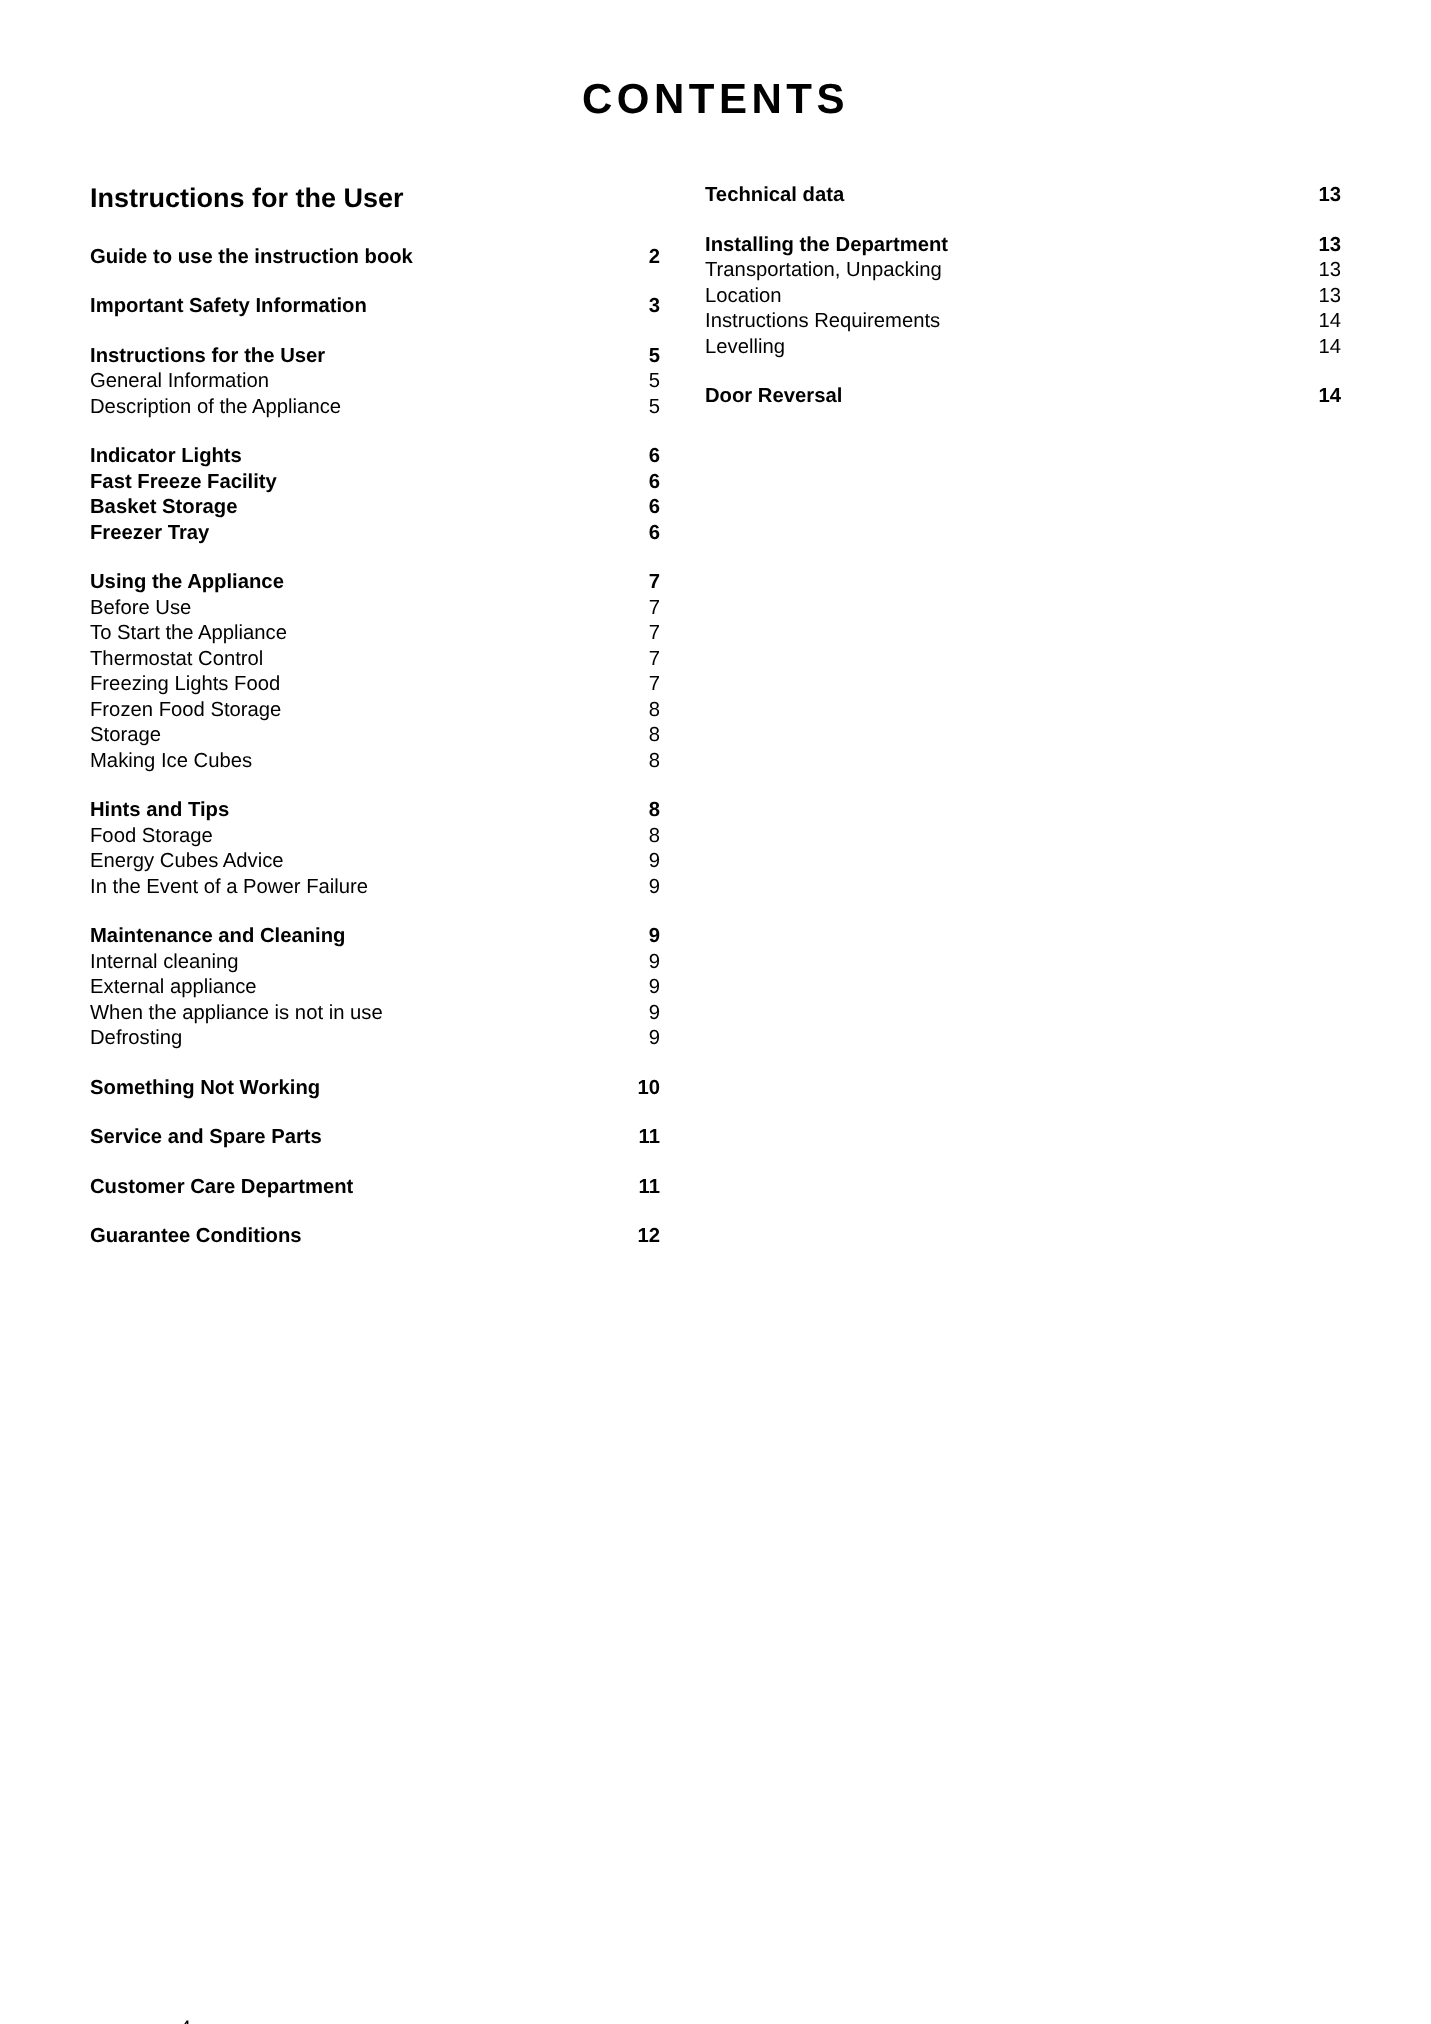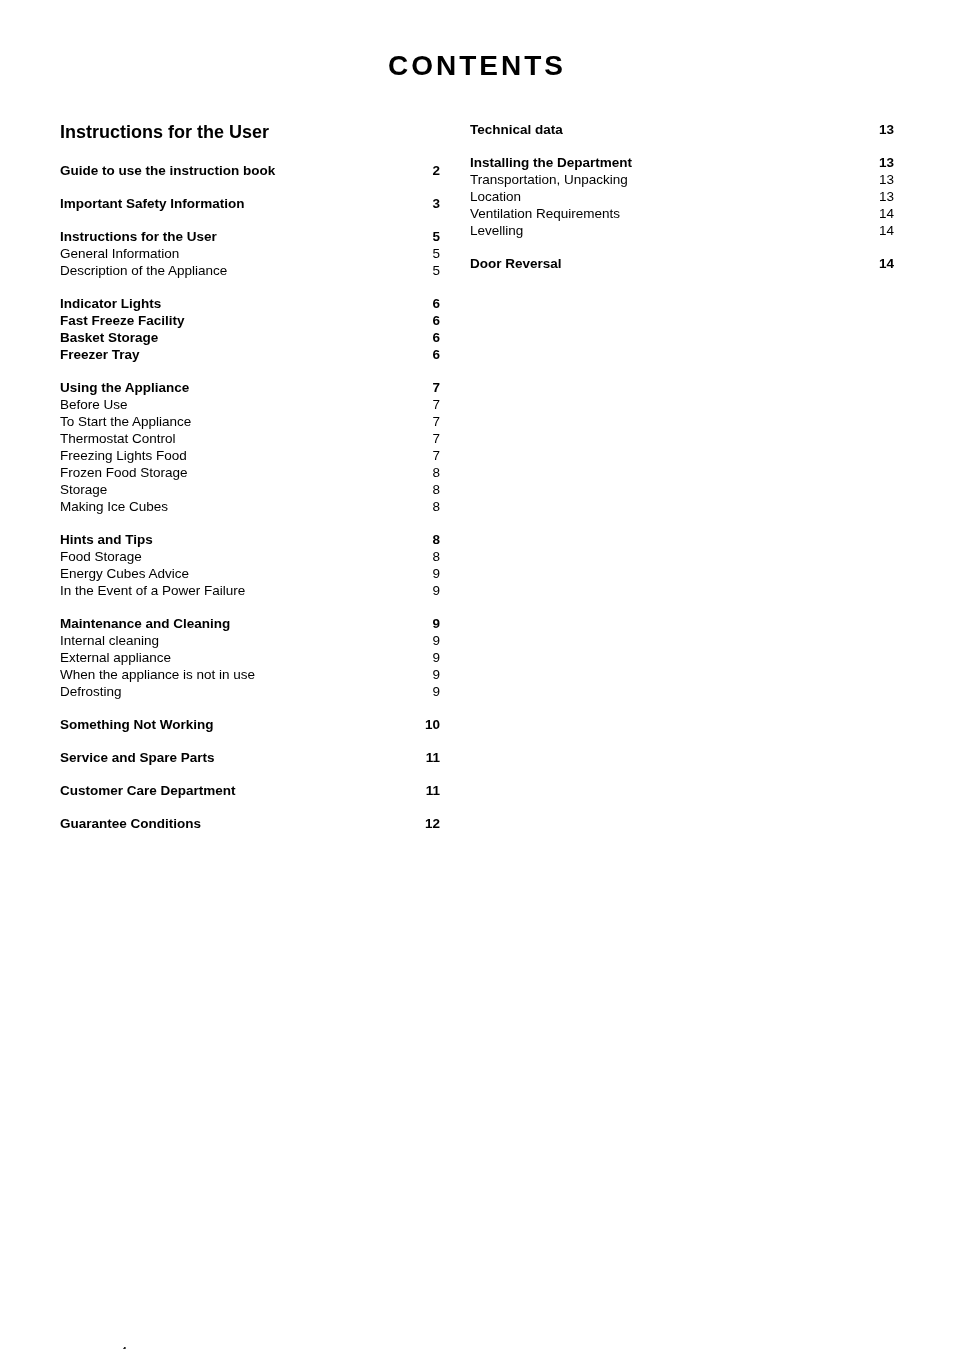--- a/index.html
+++ b/index.html
@@ -263,21 +263,21 @@
             </div>
             <div class="toc-row">
               <span class="toc-label">Transportation, Unpacking</span>
               <span class="toc-page">13</span>
             </div>
             <div class="toc-row">
               <span class="toc-label">Location</span>
               <span class="toc-page">13</span>
             </div>
             <div class="toc-row">
-              <span class="toc-label">Ventilation Requirements</span>
+              <span class="toc-label">Instructions Requirements</span>
               <span class="toc-page">14</span>
             </div>
             <div class="toc-row">
               <span class="toc-label">Levelling</span>
               <span class="toc-page">14</span>
             </div>
           </div>
           <div class="toc-group">
             <div class="toc-row bold-row">
               <span class="toc-label">Door Reversal</span>

